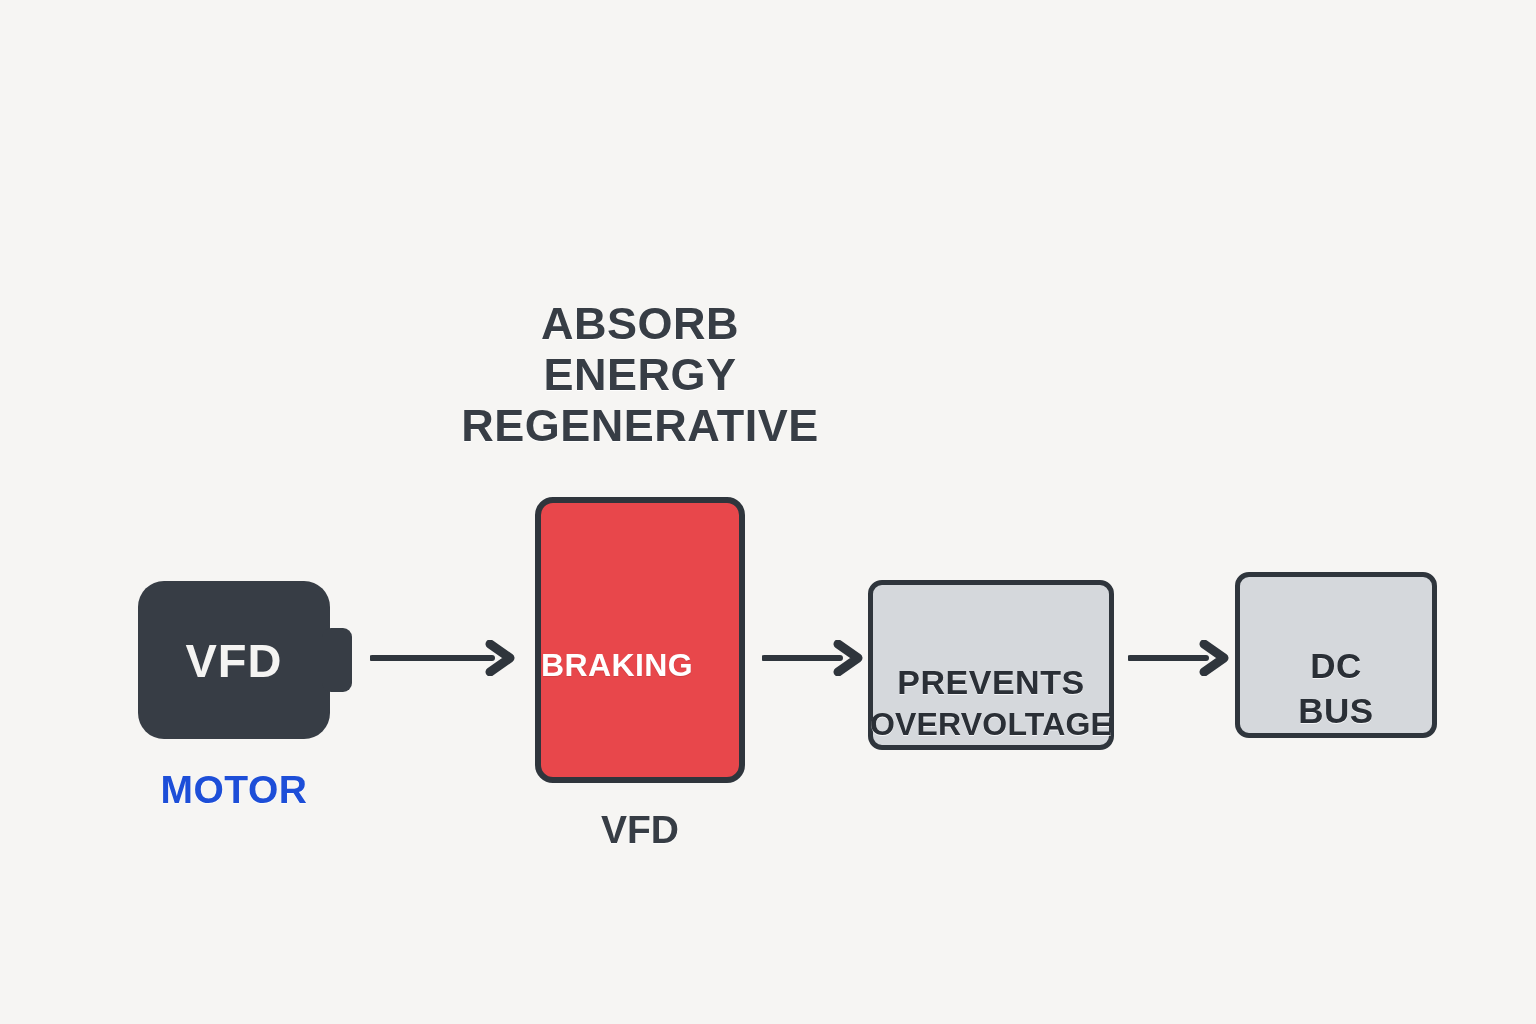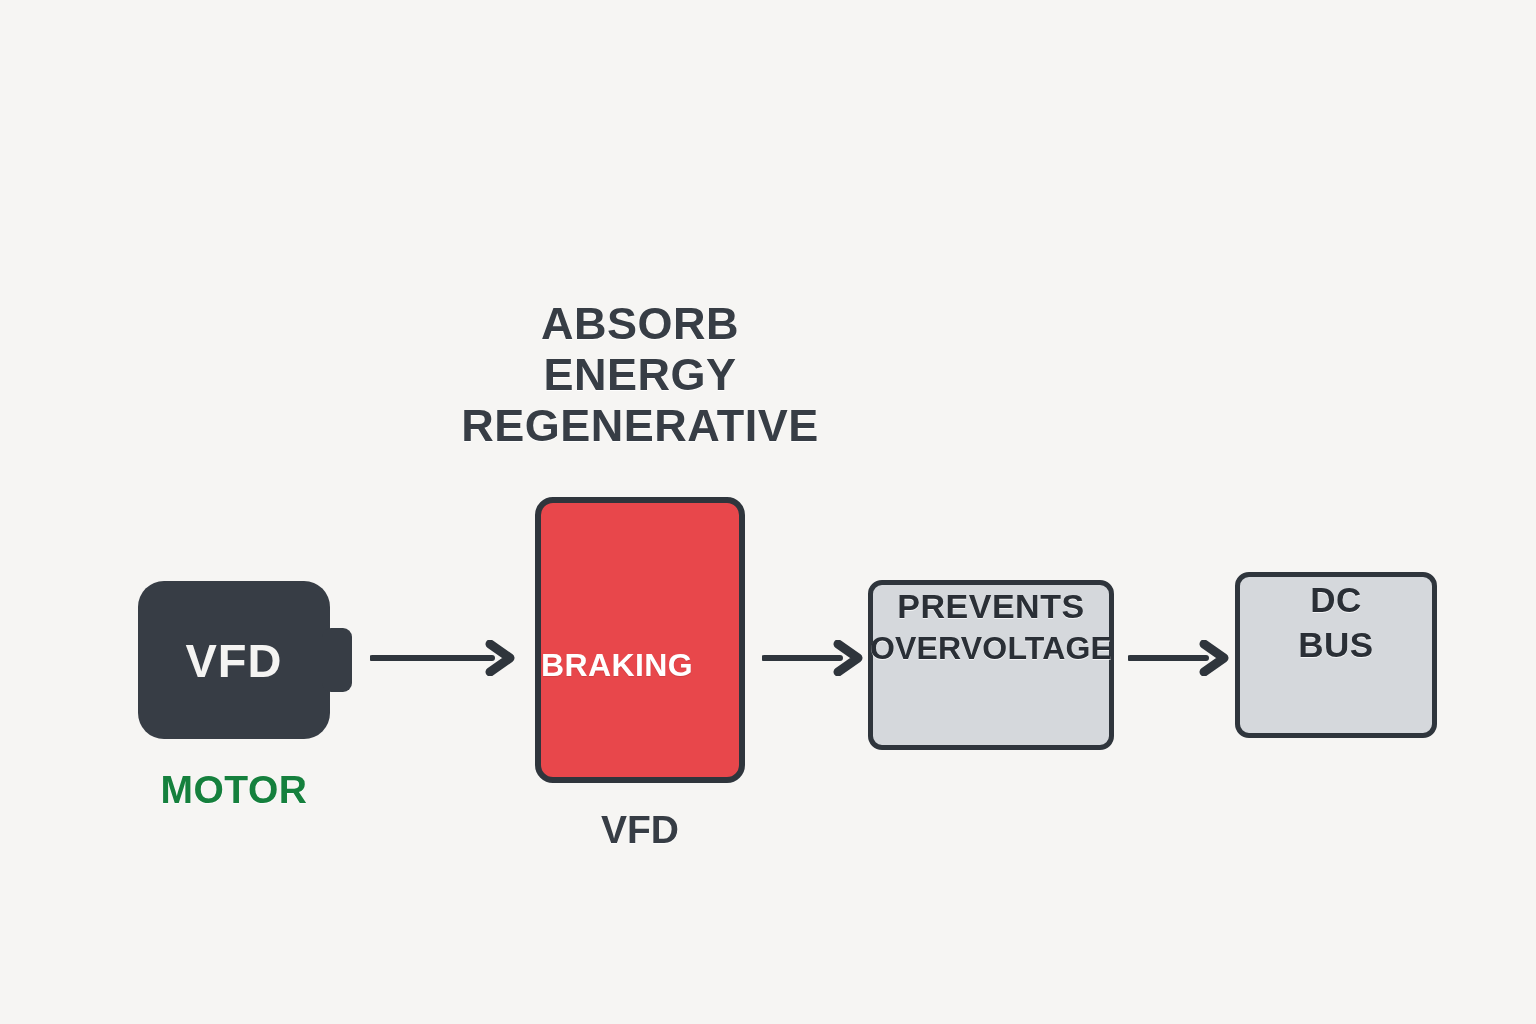--- a/index.html
+++ b/index.html
@@ -77,21 +77,21 @@
   }
   #motor-caption {
     position: absolute;
     left: 108px;
     top: 768px;
     width: 252px;
     text-align: center;
     font-size: 39px;
     font-weight: bold;
     letter-spacing: 0.5px;
-    color: #15803d;
+    color: #1d4ed8;
     text-shadow: 0 1px 0 rgba(255,255,255,0.8);
   }
 
   
   #resistor-box {
     position: absolute;
     left: 535px;
     top: 497px;
     width: 210px;
     height: 286px;
@@ -130,21 +130,21 @@
   
   .gray-box {
     position: absolute;
     box-sizing: border-box;
     background: #d5d8dc;
     border: 5px solid #2f353c;
     border-radius: 14px;
     display: flex;
     flex-direction: column;
     align-items: center;
-    justify-content: flex-start;
+    justify-content: flex-end;
   }
   .gray-box .gline {
     display: block;
     font-weight: bold;
     color: #2a2f36;
     white-space: nowrap;
     text-shadow: 0 1px 0 rgba(255,255,255,0.7);
   }
 
   #prevent-box { left: 868px; top: 580px; width: 246px; height: 170px; }

